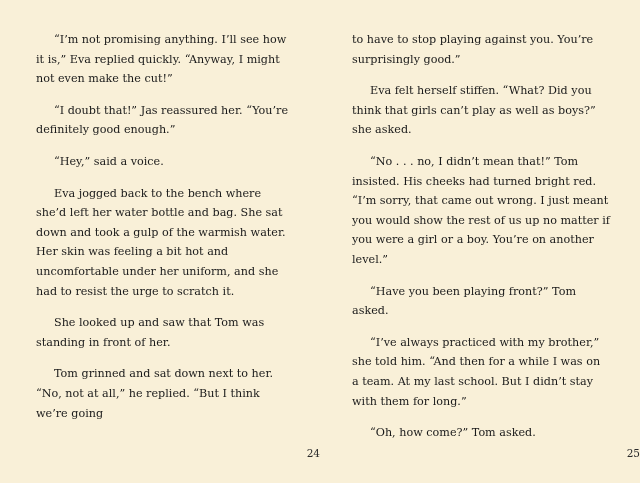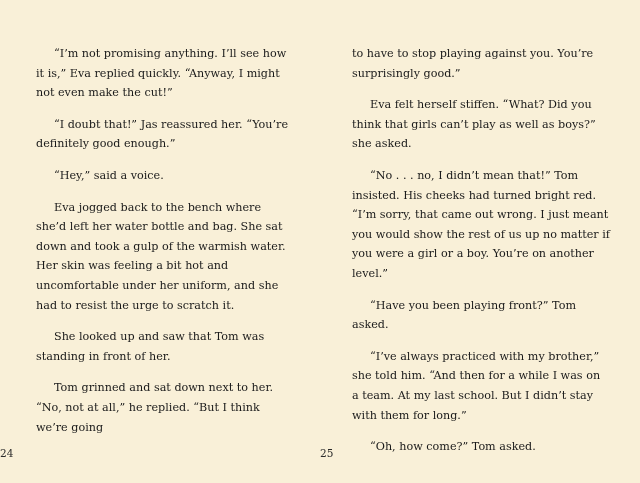--- a/index.html
+++ b/index.html
@@ -19,21 +19,21 @@
     height: 483px;
     display: flex;
     box-sizing: border-box;
     position: relative;
   }
   .page {
     width: 320px;
     height: 483px;
     box-sizing: border-box;
     position: relative;
-    padding: 44px 36px 0 36px;
+    padding: 30px 36px 0 36px;
   }
   .page.left {
     padding-left: 36px;
     padding-right: 26px;
   }
   .page.right {
     padding-left: 32px;
     padding-right: 30px;
   }
   .col {
@@ -46,21 +46,21 @@
     text-indent: 18px;
   }
   p.noindent {
     text-indent: 0;
   }
   .folio {
     position: absolute;
     bottom: 24px;
     left: 0;
     width: 100%;
-    text-align: left;
+    text-align: right;
     font-size: 10.5px;
     color: #2a2a2a;
     font-family: "DejaVu Serif", serif;
   }
 </style>
 </head>
 <body>
 
 <div class="book">
 

